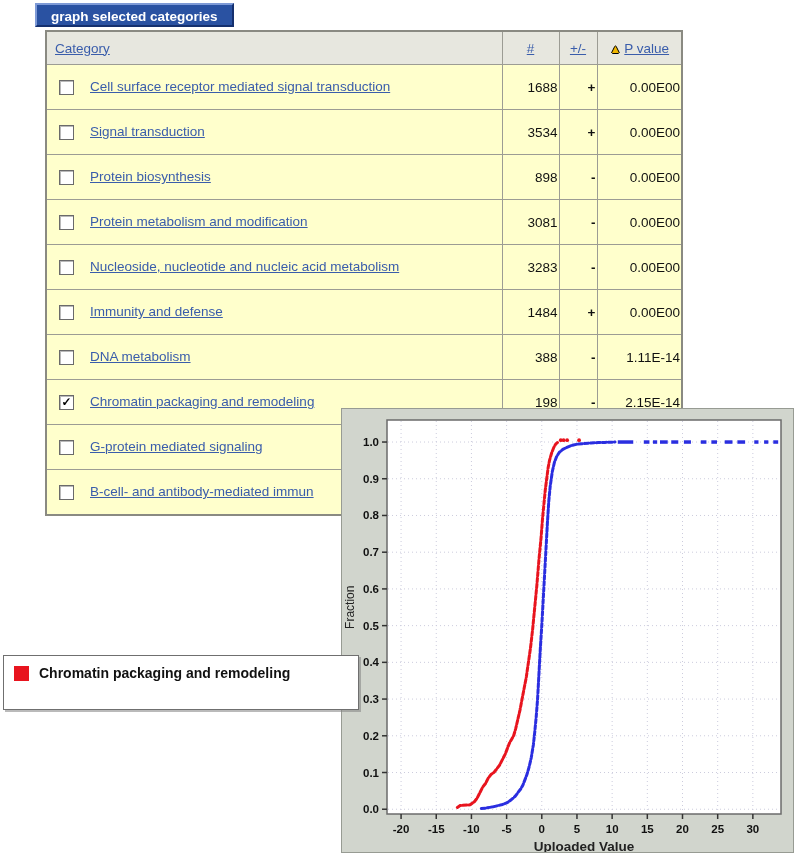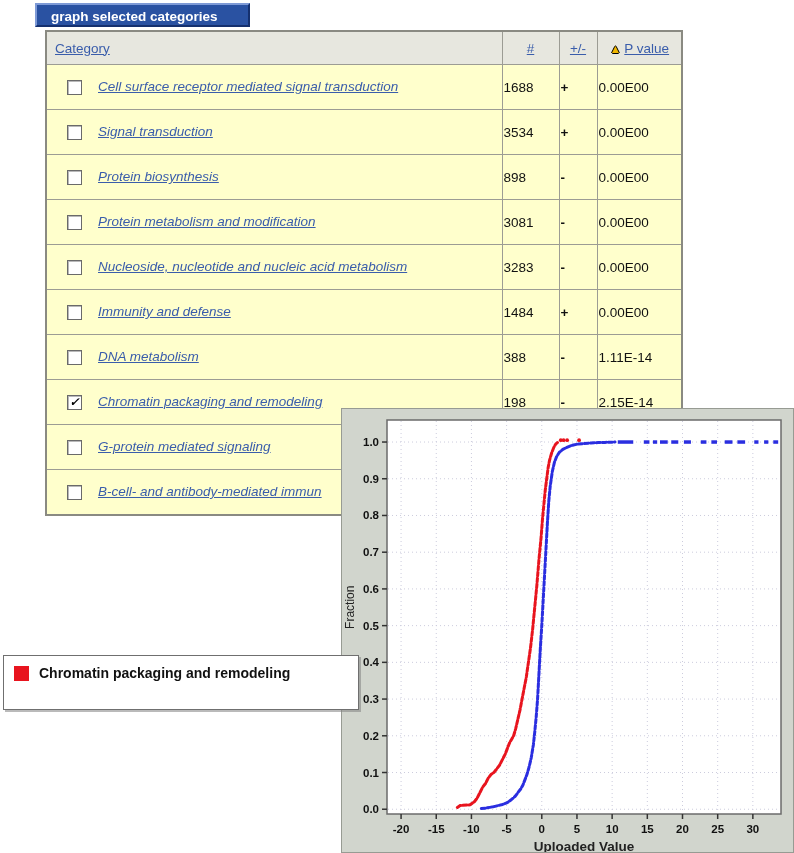--- a/index.html
+++ b/index.html
@@ -2,41 +2,41 @@
 <html><head>
 <meta charset="utf-8">
 <style>
   html,body{margin:0;padding:0;}
   #app{position:relative;width:794px;height:853px;background:#ffffff;overflow:hidden;
        font-family:"Liberation Sans",sans-serif;}
 
   
   .btn{position:absolute;top:3px;height:24px;box-sizing:border-box;
        background:#2a52a2;color:#ffffff;font-weight:bold;font-size:13.5px;
-       padding:2px 30px 0 14px;border:2px solid;
+       padding:2px 14px 0 14px;border:2px solid;
        border-color:#7e9ad6 #15306e #15306e #7e9ad6;cursor:pointer;z-index:40;
        font-family:"Liberation Sans",sans-serif;}
   #btn-graph{left:35px;}
   #btn-export{left:283px;}
 
   
   #cat-table{position:absolute;left:45px;top:30px;width:638px;z-index:5;
              border-collapse:collapse;table-layout:fixed;background:#ffffcc;
              border:2px solid #8a8a82;}
   #cat-table col.c-cat{width:456px;}
   #cat-table col.c-num{width:57px;}
   #cat-table col.c-dir{width:38px;}
   #cat-table col.c-pv{width:85px;}
   #cat-table th,#cat-table td{border:1px solid #9c9c94;overflow:hidden;white-space:nowrap;}
   #cat-table thead th{background:#e7e7df;height:30px;font-weight:normal;font-size:13.5px;}
   #cat-table thead th.h-cat{text-align:left;padding-left:8px;}
   #cat-table tbody td{height:42px;font-size:13.5px;color:#111;}
   #cat-table a{color:#3a5dab;text-decoration:underline;font-size:13.5px;cursor:pointer;margin-top:16px;}
-  td.cell-cat{padding-left:20px;font-style:italic;}
-  td.cell-num,td.cell-dir,td.cell-pv{text-align:left;}
+  td.cell-cat{padding-left:12px;}
+  td.cell-num,td.cell-dir,td.cell-pv{text-align:right;}
   td.cell-dir{font-weight:bold;}
   .cb{display:inline-block;width:13px;height:13px;background:#fff;box-sizing:content-box;
       border:1px solid #6a6a6a;box-shadow:inset 1px 1px 0 #b9b9b9;margin-right:16px;
       vertical-align:middle;text-align:center;font-size:12px;font-weight:bold;
       line-height:13px;color:#000;cursor:pointer;}
   .tri{color:#efb600;font-size:12px;margin-right:3px;
        text-shadow:-1px 0 #000,1px 0 #000,0 -1px #000,0 1px #000;}
 
   
   #chart-panel{position:absolute;left:341px;top:408px;width:453px;height:445px;

